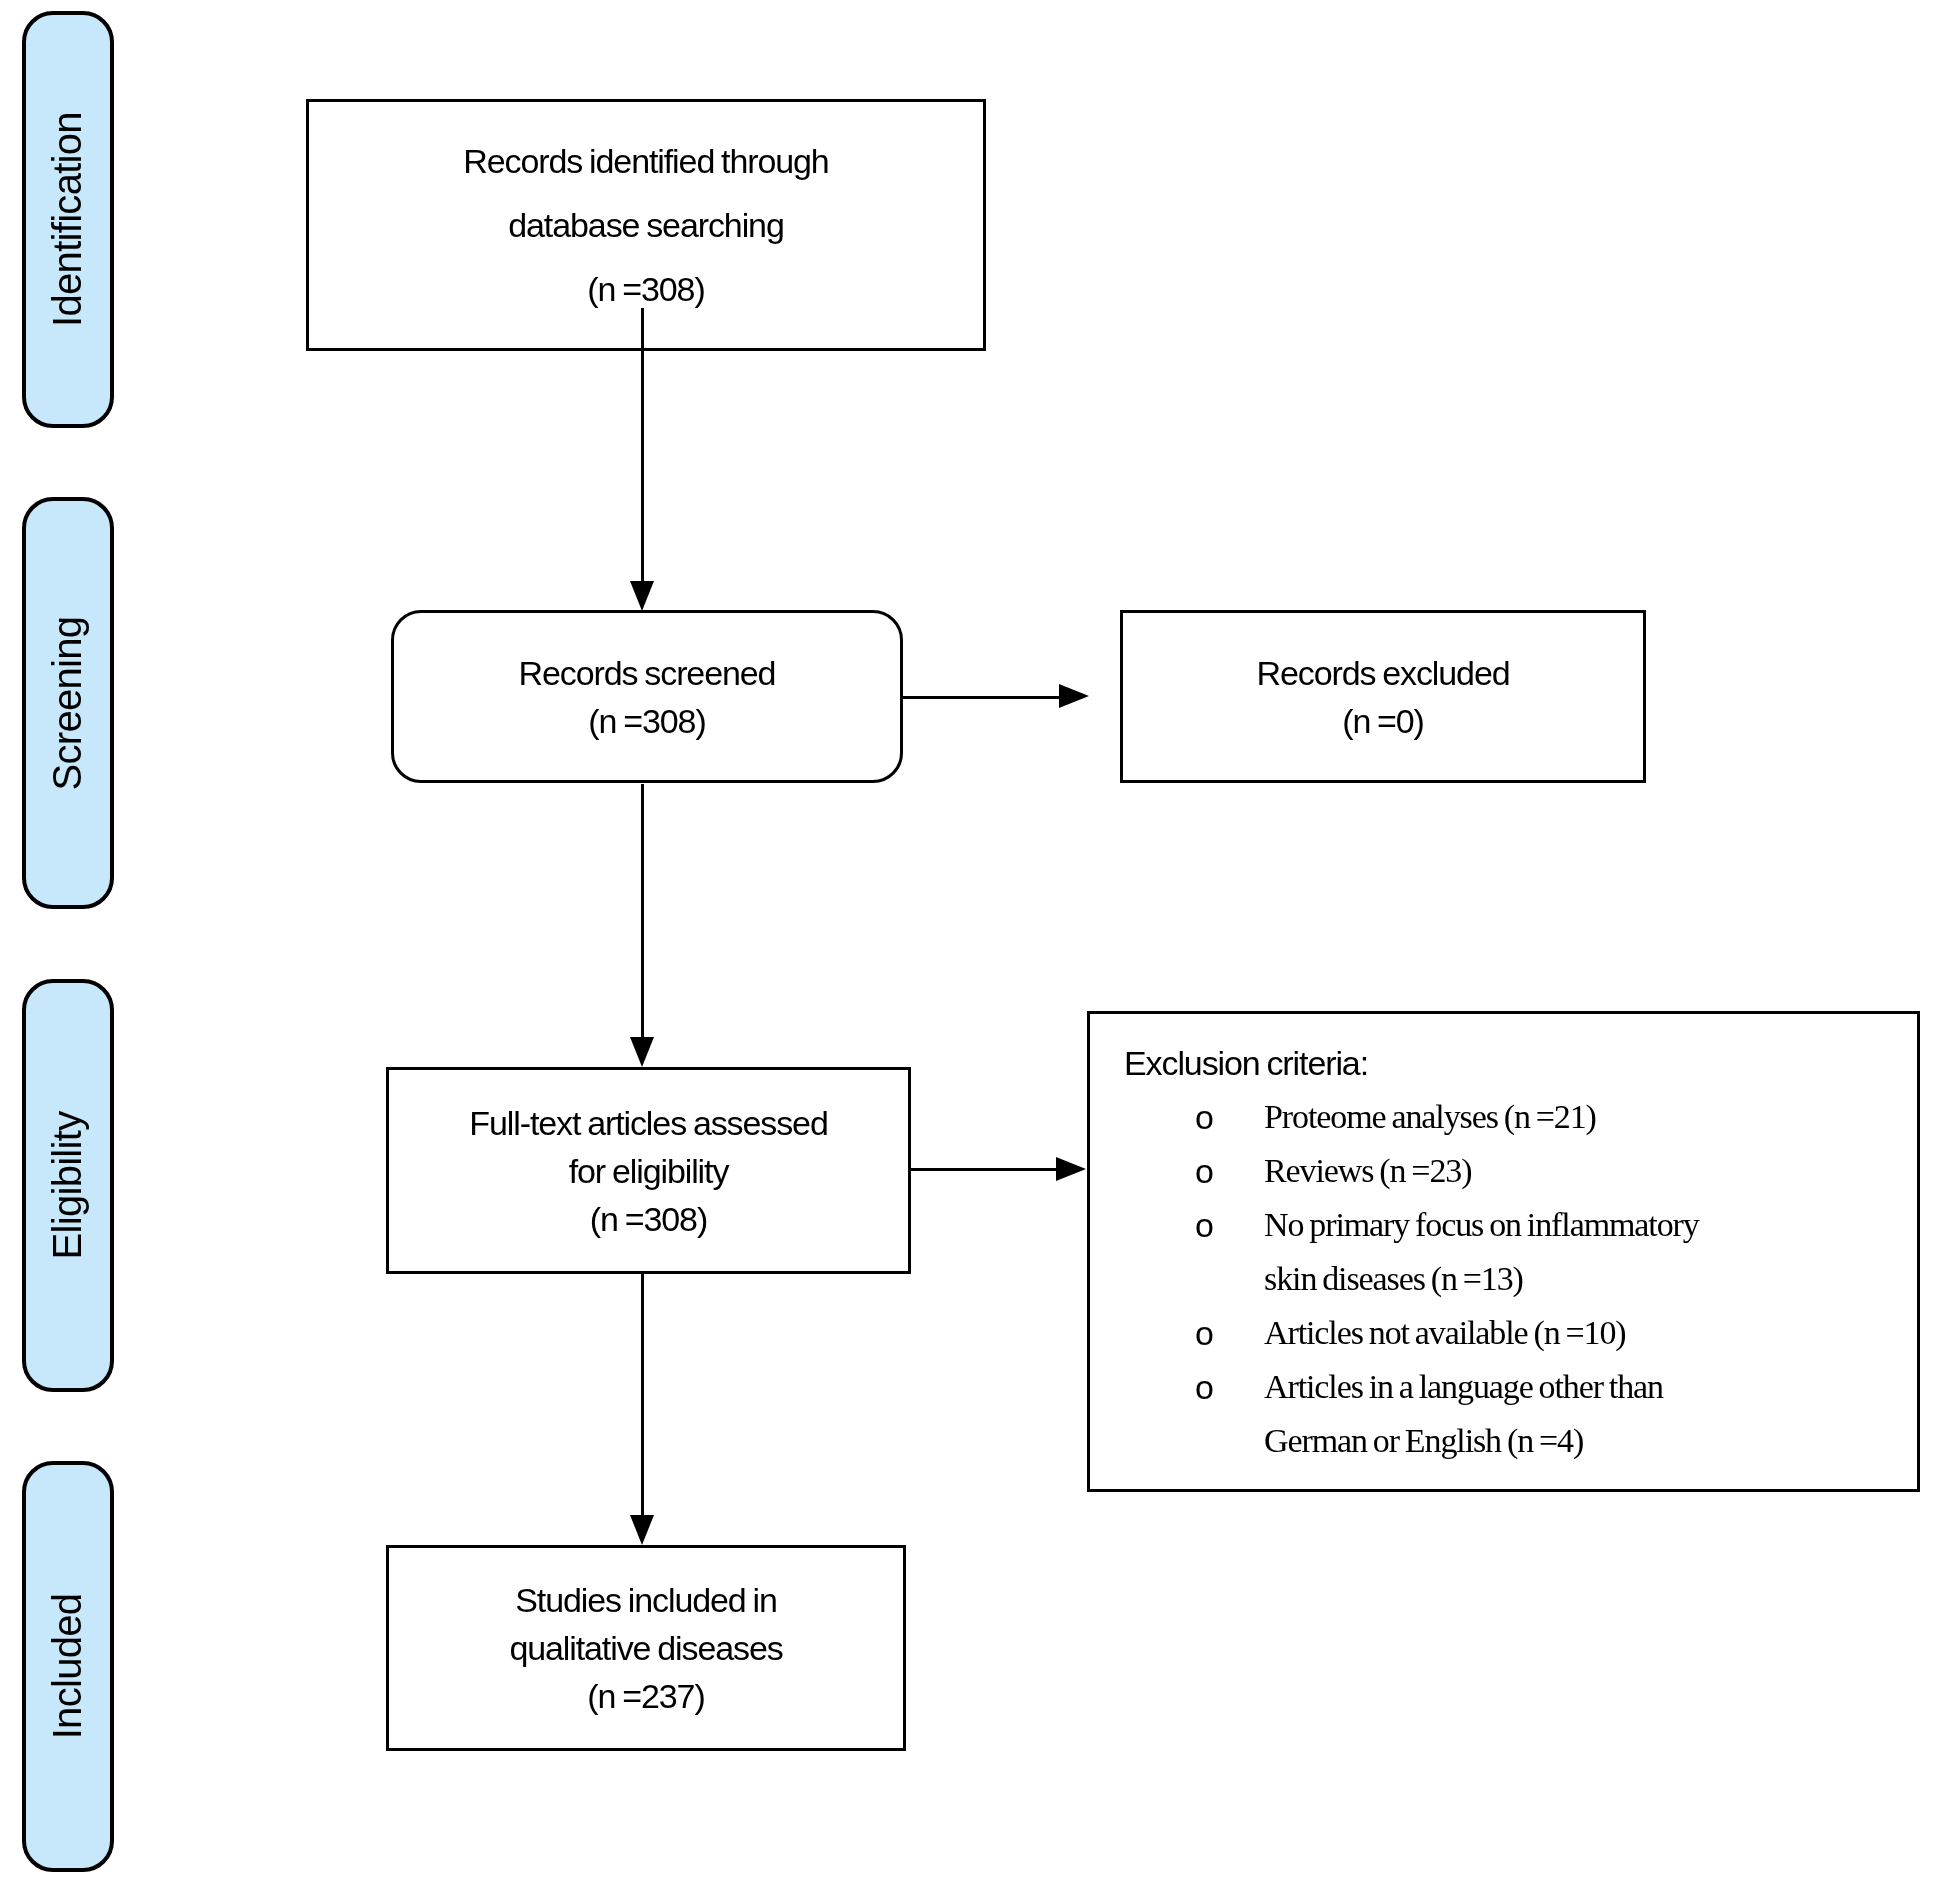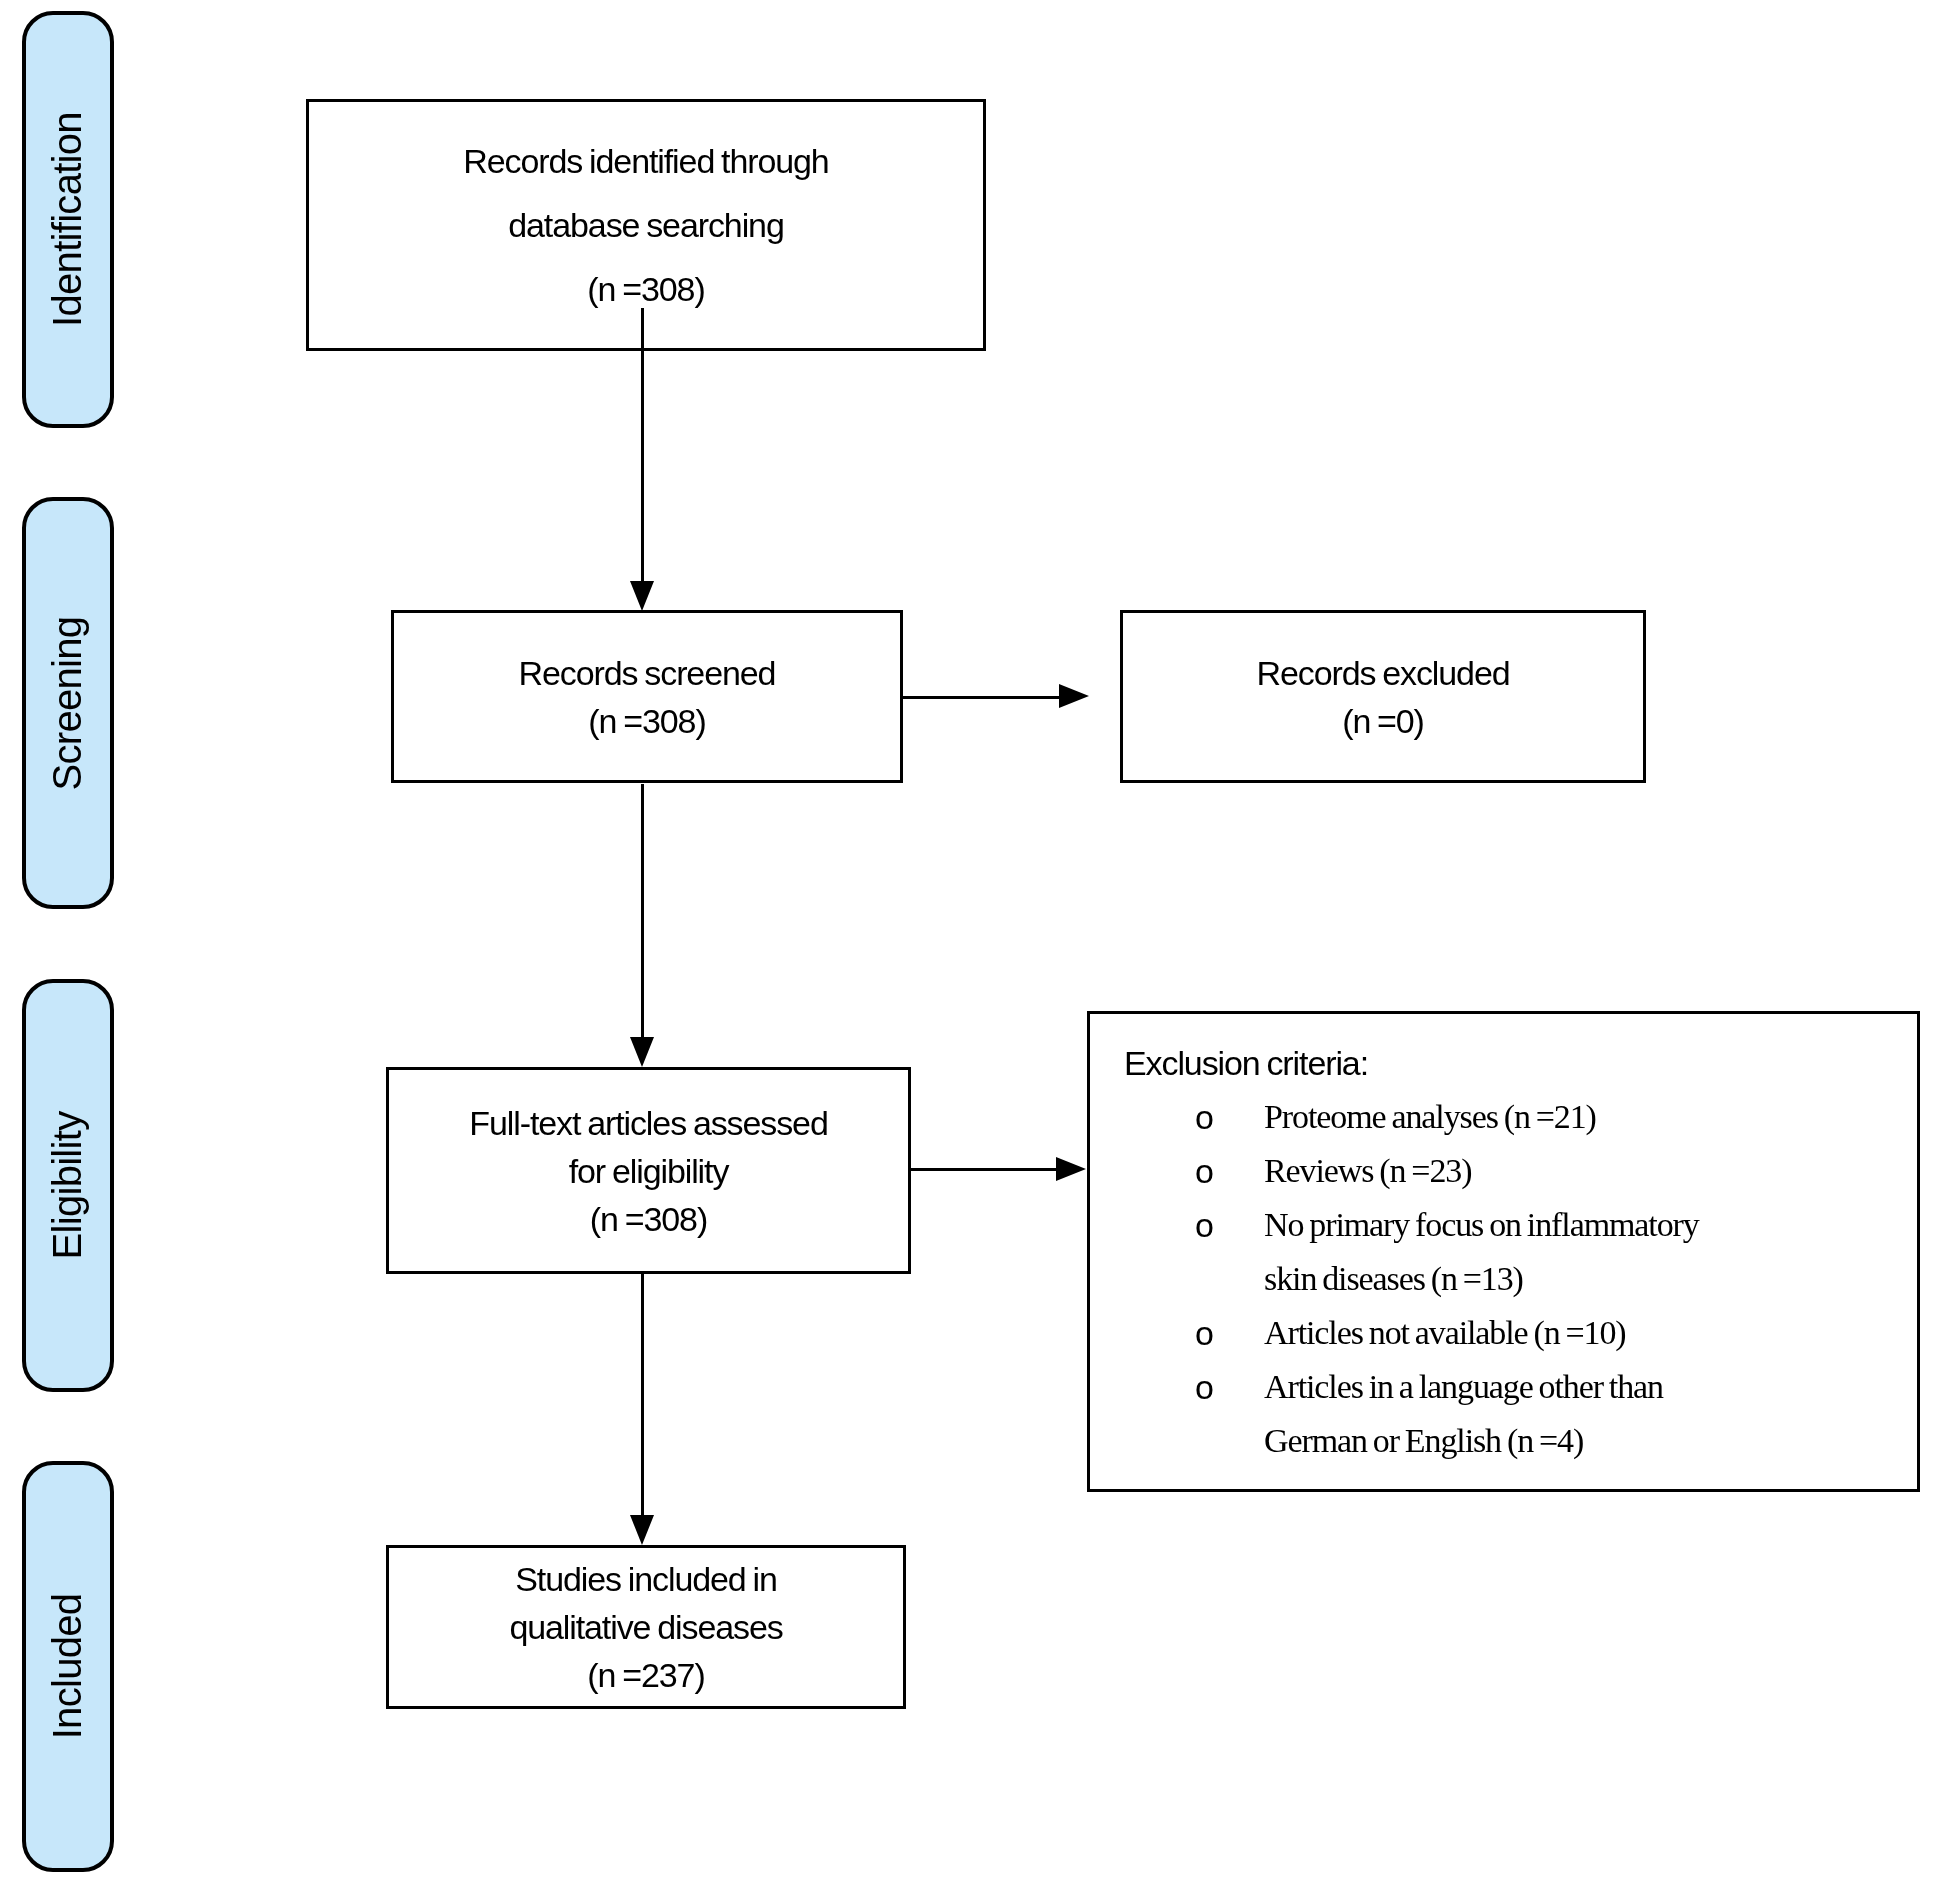--- a/index.html
+++ b/index.html
@@ -53,24 +53,24 @@
     flex-direction: column;
     align-items: center;
     justify-content: center;
     text-align: center;
     font-size: 34px;
     line-height: 48px;
     letter-spacing: -1.1px;
     word-spacing: -1.5px;
   }
   .box-identified { left: 306px;  top: 99px;  width: 680px;  height: 252px; gap: 16px; }
-  .box-screened   { left: 391px;  top: 610px;  width: 512px;  height: 173px; }
+  .box-screened   { left: 391px;  top: 610px;  width: 512px;  height: 173px; border-radius: 30px; }
   .box-excluded   { left: 1120px; top: 610px;  width: 526px;  height: 173px; }
   .box-fulltext   { left: 386px;  top: 1067px; width: 525px;  height: 207px; }
-  .box-included   { left: 386px;  top: 1545px; width: 520px;  height: 164px; }
+  .box-included   { left: 386px;  top: 1545px; width: 520px;  height: 206px; }
 
   .box-exclusion {
     left: 1087px; top: 1011px; width: 833px; height: 481px;
     align-items: stretch;
     justify-content: center;
     text-align: left;
     padding: 19.4px 13.4px 18px 34px;
     line-height: 54px;
   }
   .bullet-row { display: flex; margin-left: 71px; }

